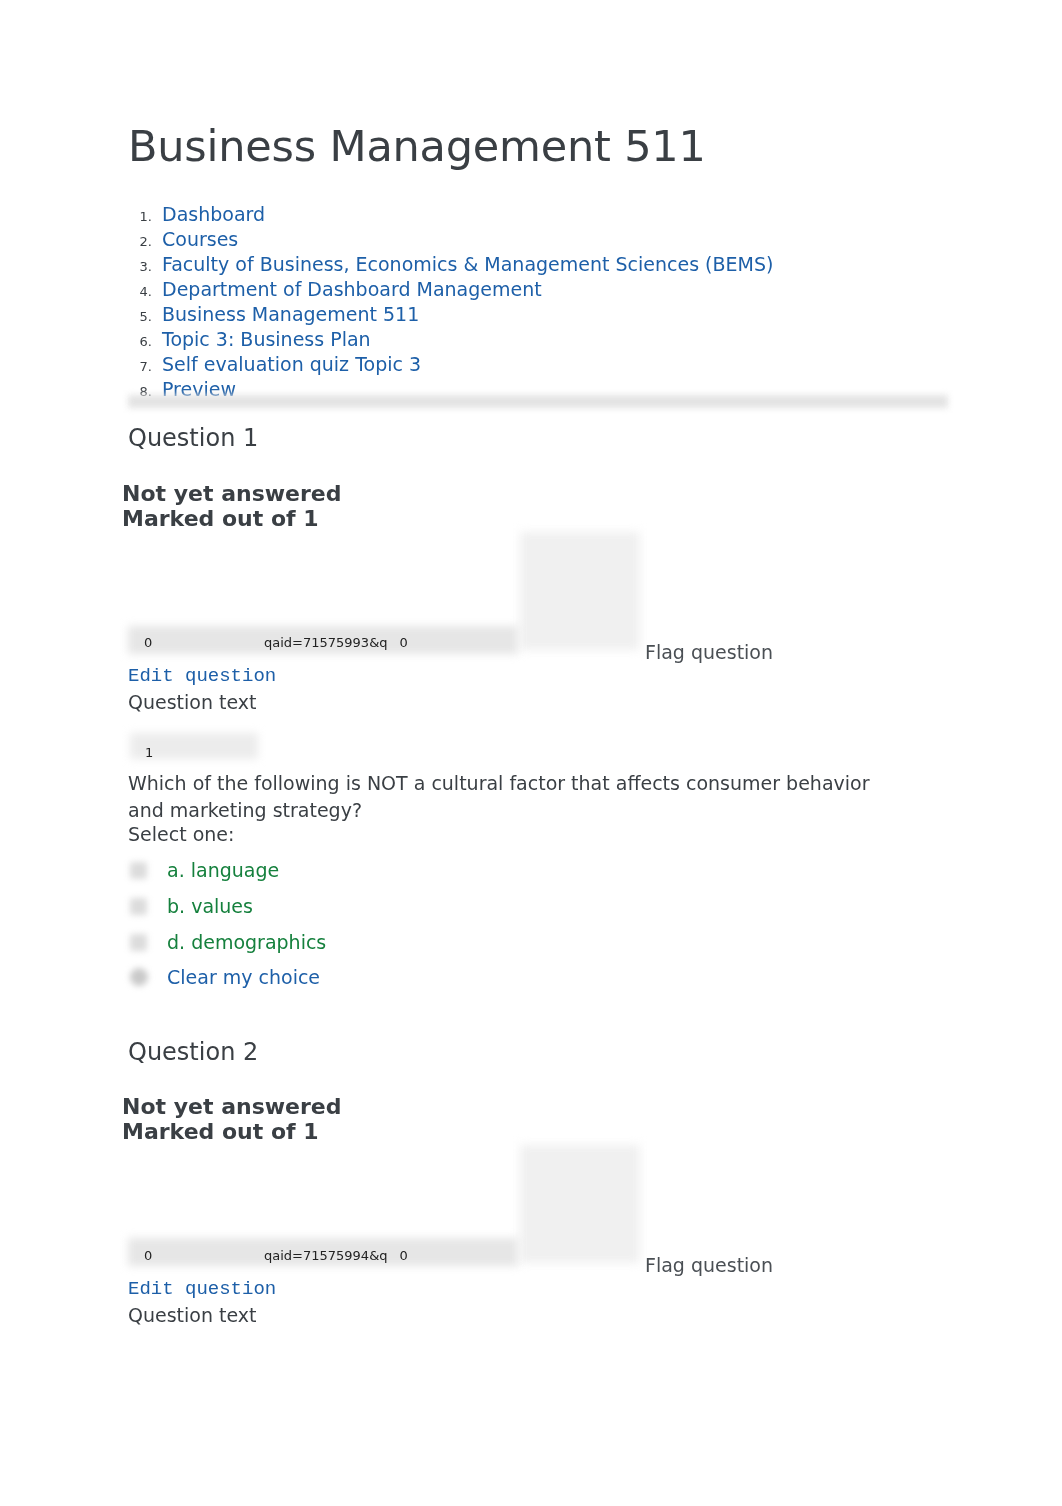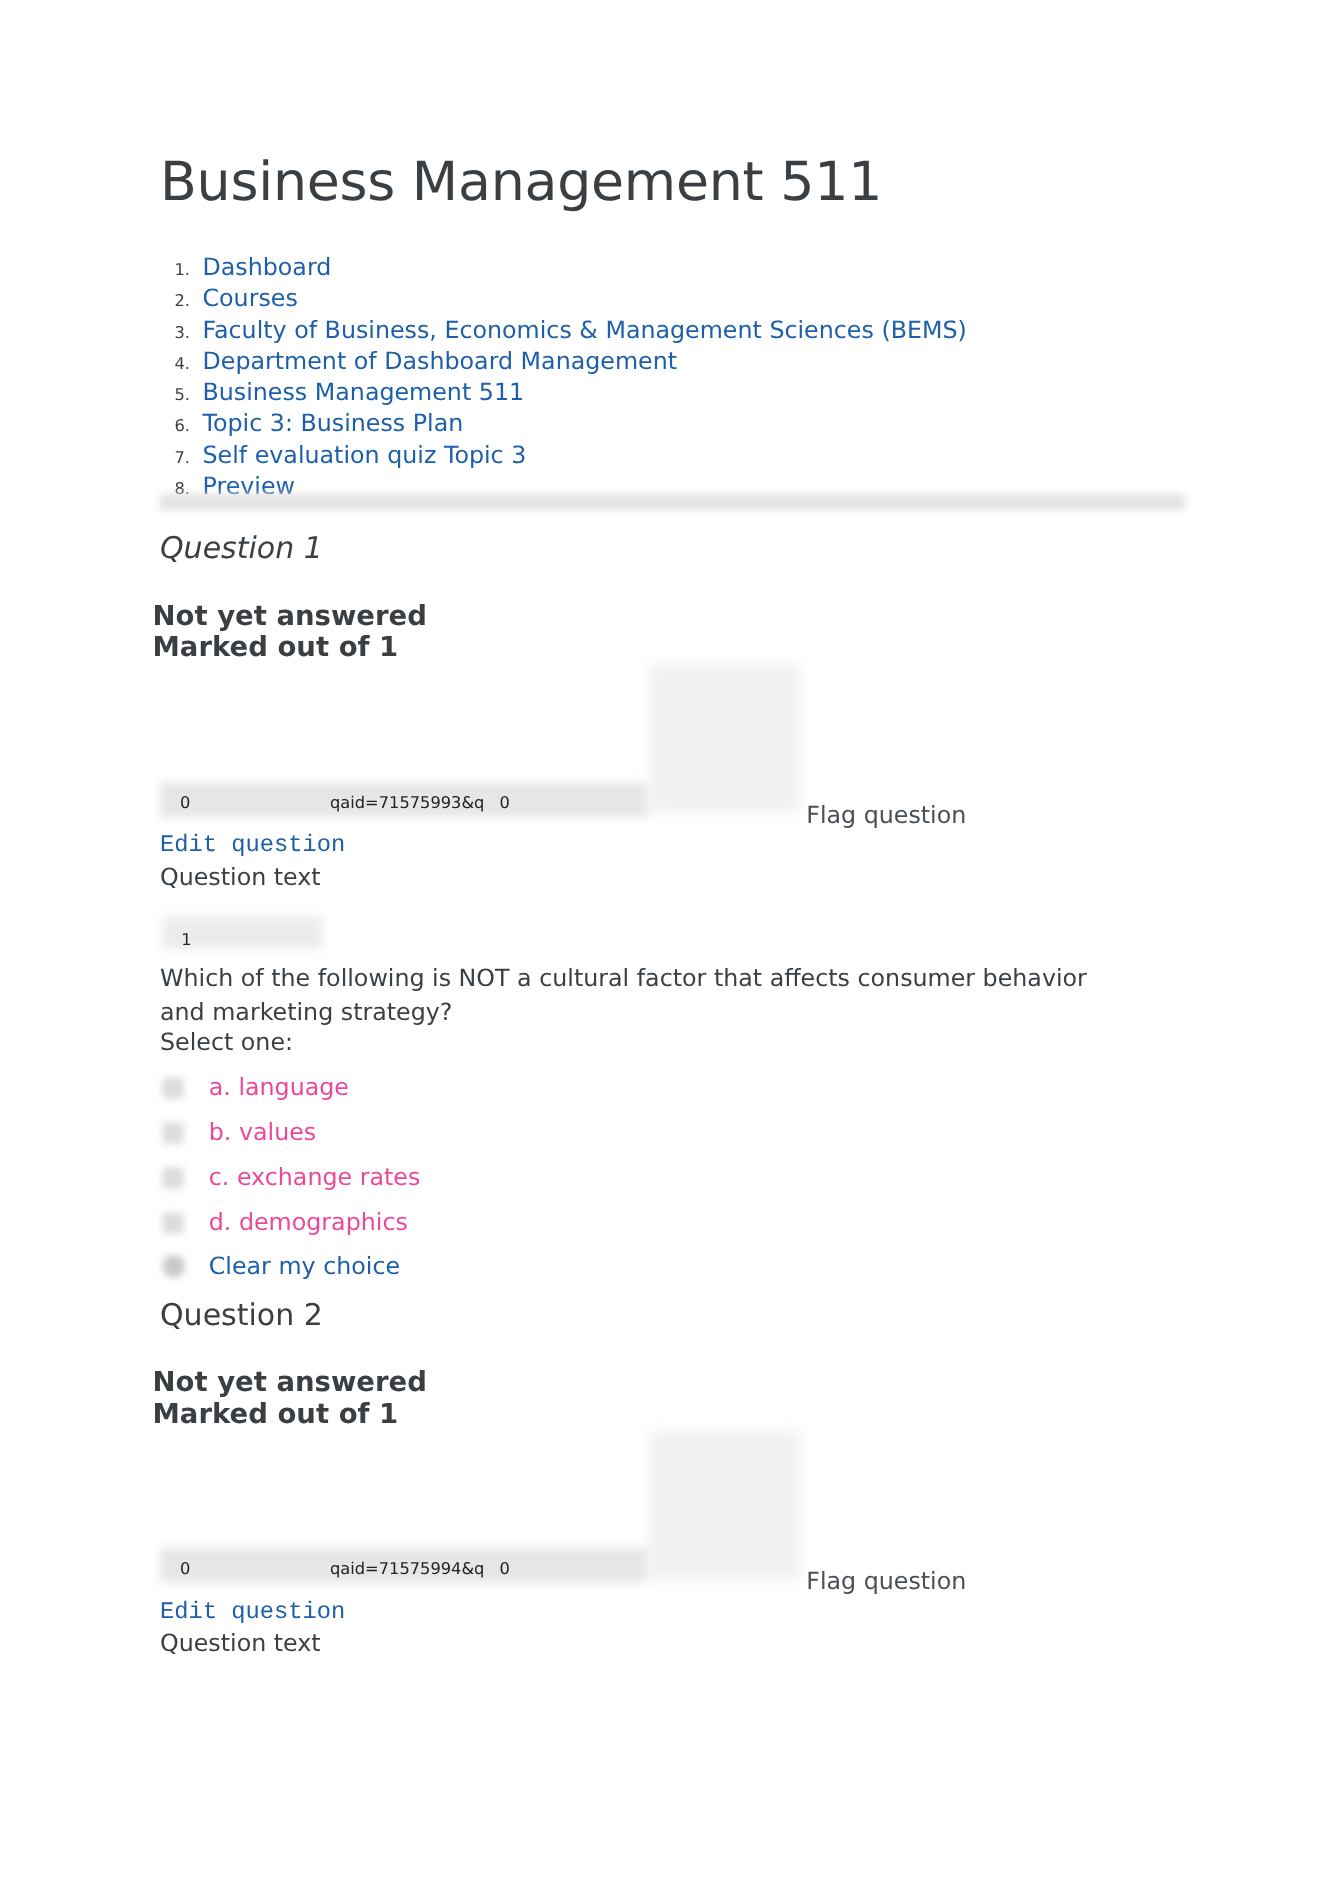--- a/index.html
+++ b/index.html
@@ -199,21 +199,21 @@
     left: 2px;
     width: 17px;
     height: 17px;
     background: #dcdcdc;
     filter: blur(3px);
     border-radius: 2px;
   }
   .option-label {
     margin-left: 39px;
     font-size: 19px;
-    color: #ec4899;
+    color: #15803d;
     white-space: nowrap;
   }
   .clear-choice-row {
     position: relative;
     height: 34px;
     display: flex;
     align-items: center;
   }
   .clear-choice-mark {
     position: absolute;
@@ -270,21 +270,21 @@
       <a class="crumb-link" href="#">Self evaluation quiz Topic 3</a>
     </li>
     <li class="crumb">
       <span class="crumb-num">8.</span>
       <a class="crumb-link" href="#">Preview</a>
     </li>
   </ol>
 
   <div class="divider-bar"></div>
 
-  <h2 class="q-heading" style="top:424px;font-style:italic;">Question 1</h2>
+  <h2 class="q-heading" style="top:424px;">Question 1</h2>
 
   <div class="q-status" style="top:481px;">Not yet answered</div>
   <div class="q-status" style="top:506px;">Marked out of 1</div>
 
   <div class="img-placeholder" style="left:520px; top:532px; width:120px; height:118px;"></div>
 
   <div class="qaid-bar" style="left:128px; top:626px; width:390px; height:28px;"></div>
 
   <div class="qaid-row" style="left:144px; top:632px;">
     <span class="qaid-zero-left">0</span>
@@ -310,24 +310,20 @@
     <li class="option-row">
       <span class="radio-mark"></span>
       <span class="option-label">a. language</span>
     </li>
     <li class="option-row">
       <span class="radio-mark"></span>
       <span class="option-label">b. values</span>
     </li>
     <li class="option-row">
       <span class="radio-mark"></span>
-      <span class="option-label">c. exchange rates</span>
-    </li>
-    <li class="option-row">
-      <span class="radio-mark"></span>
       <span class="option-label">d. demographics</span>
     </li>
     <li class="clear-choice-row">
       <span class="clear-choice-mark"></span>
       <a class="clear-choice-link" href="#">Clear my choice</a>
     </li>
   </ul>
 
   <h2 class="q-heading" style="top:1038px;">Question 2</h2>
 

